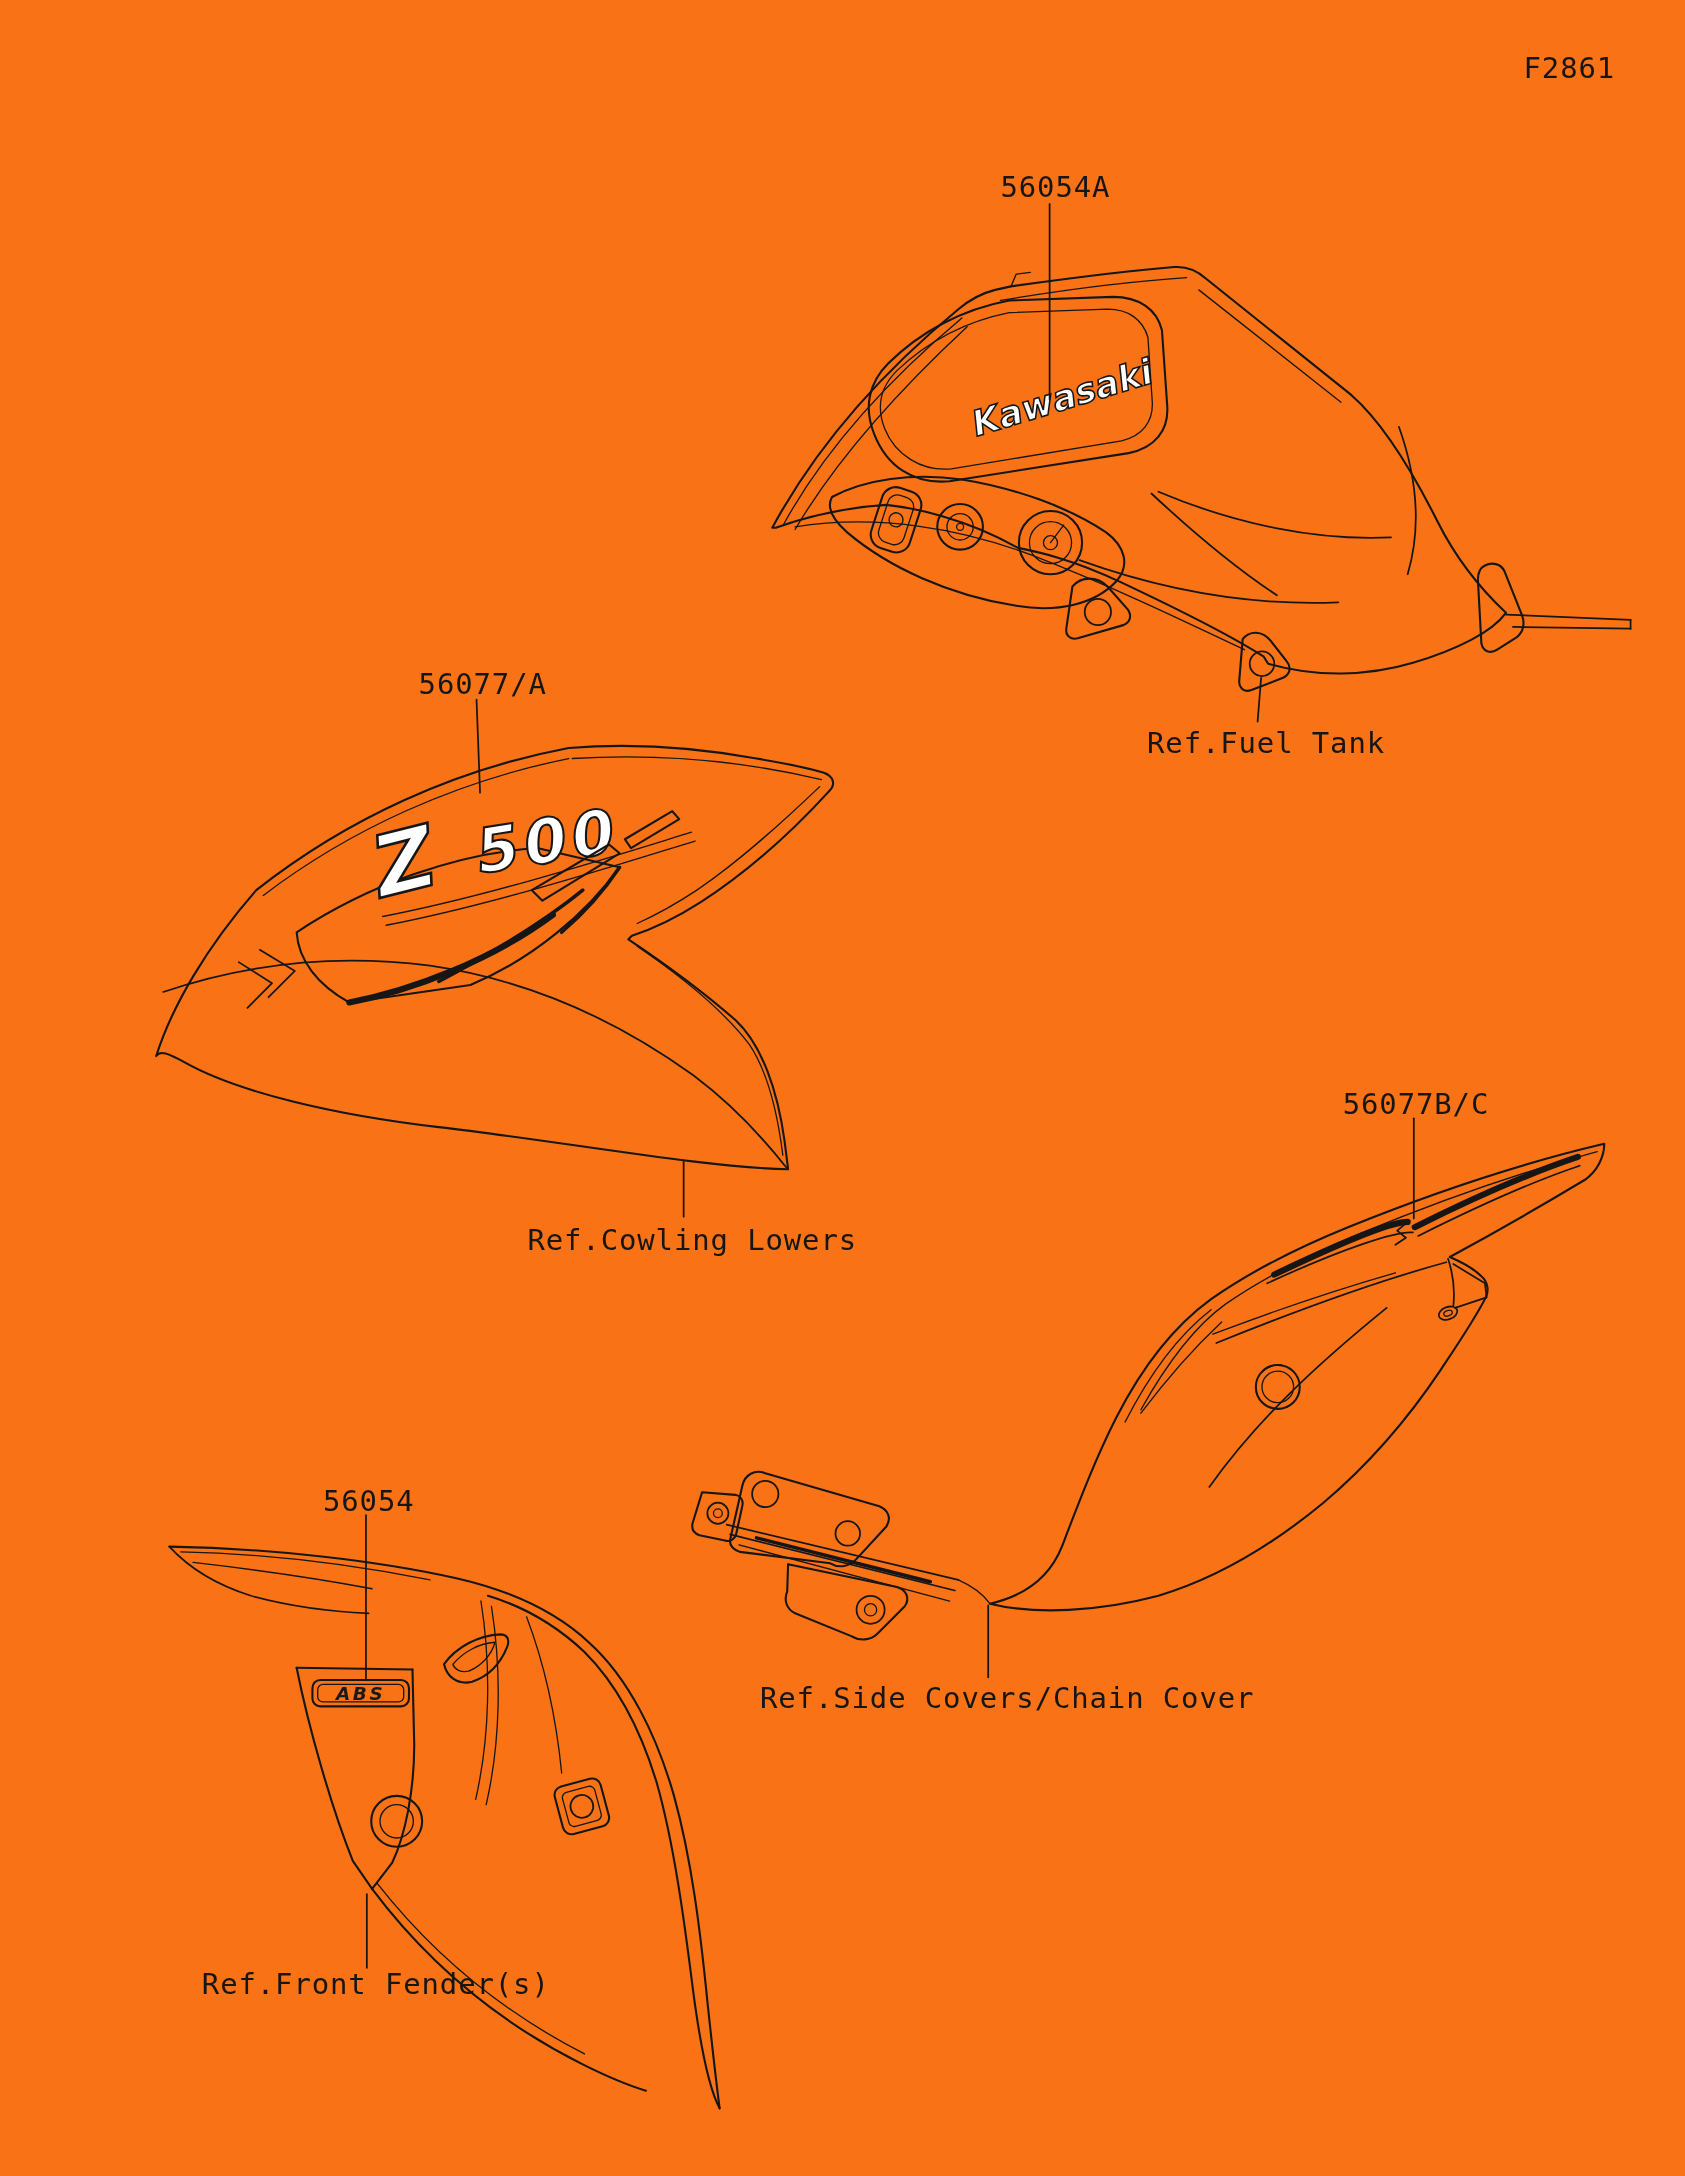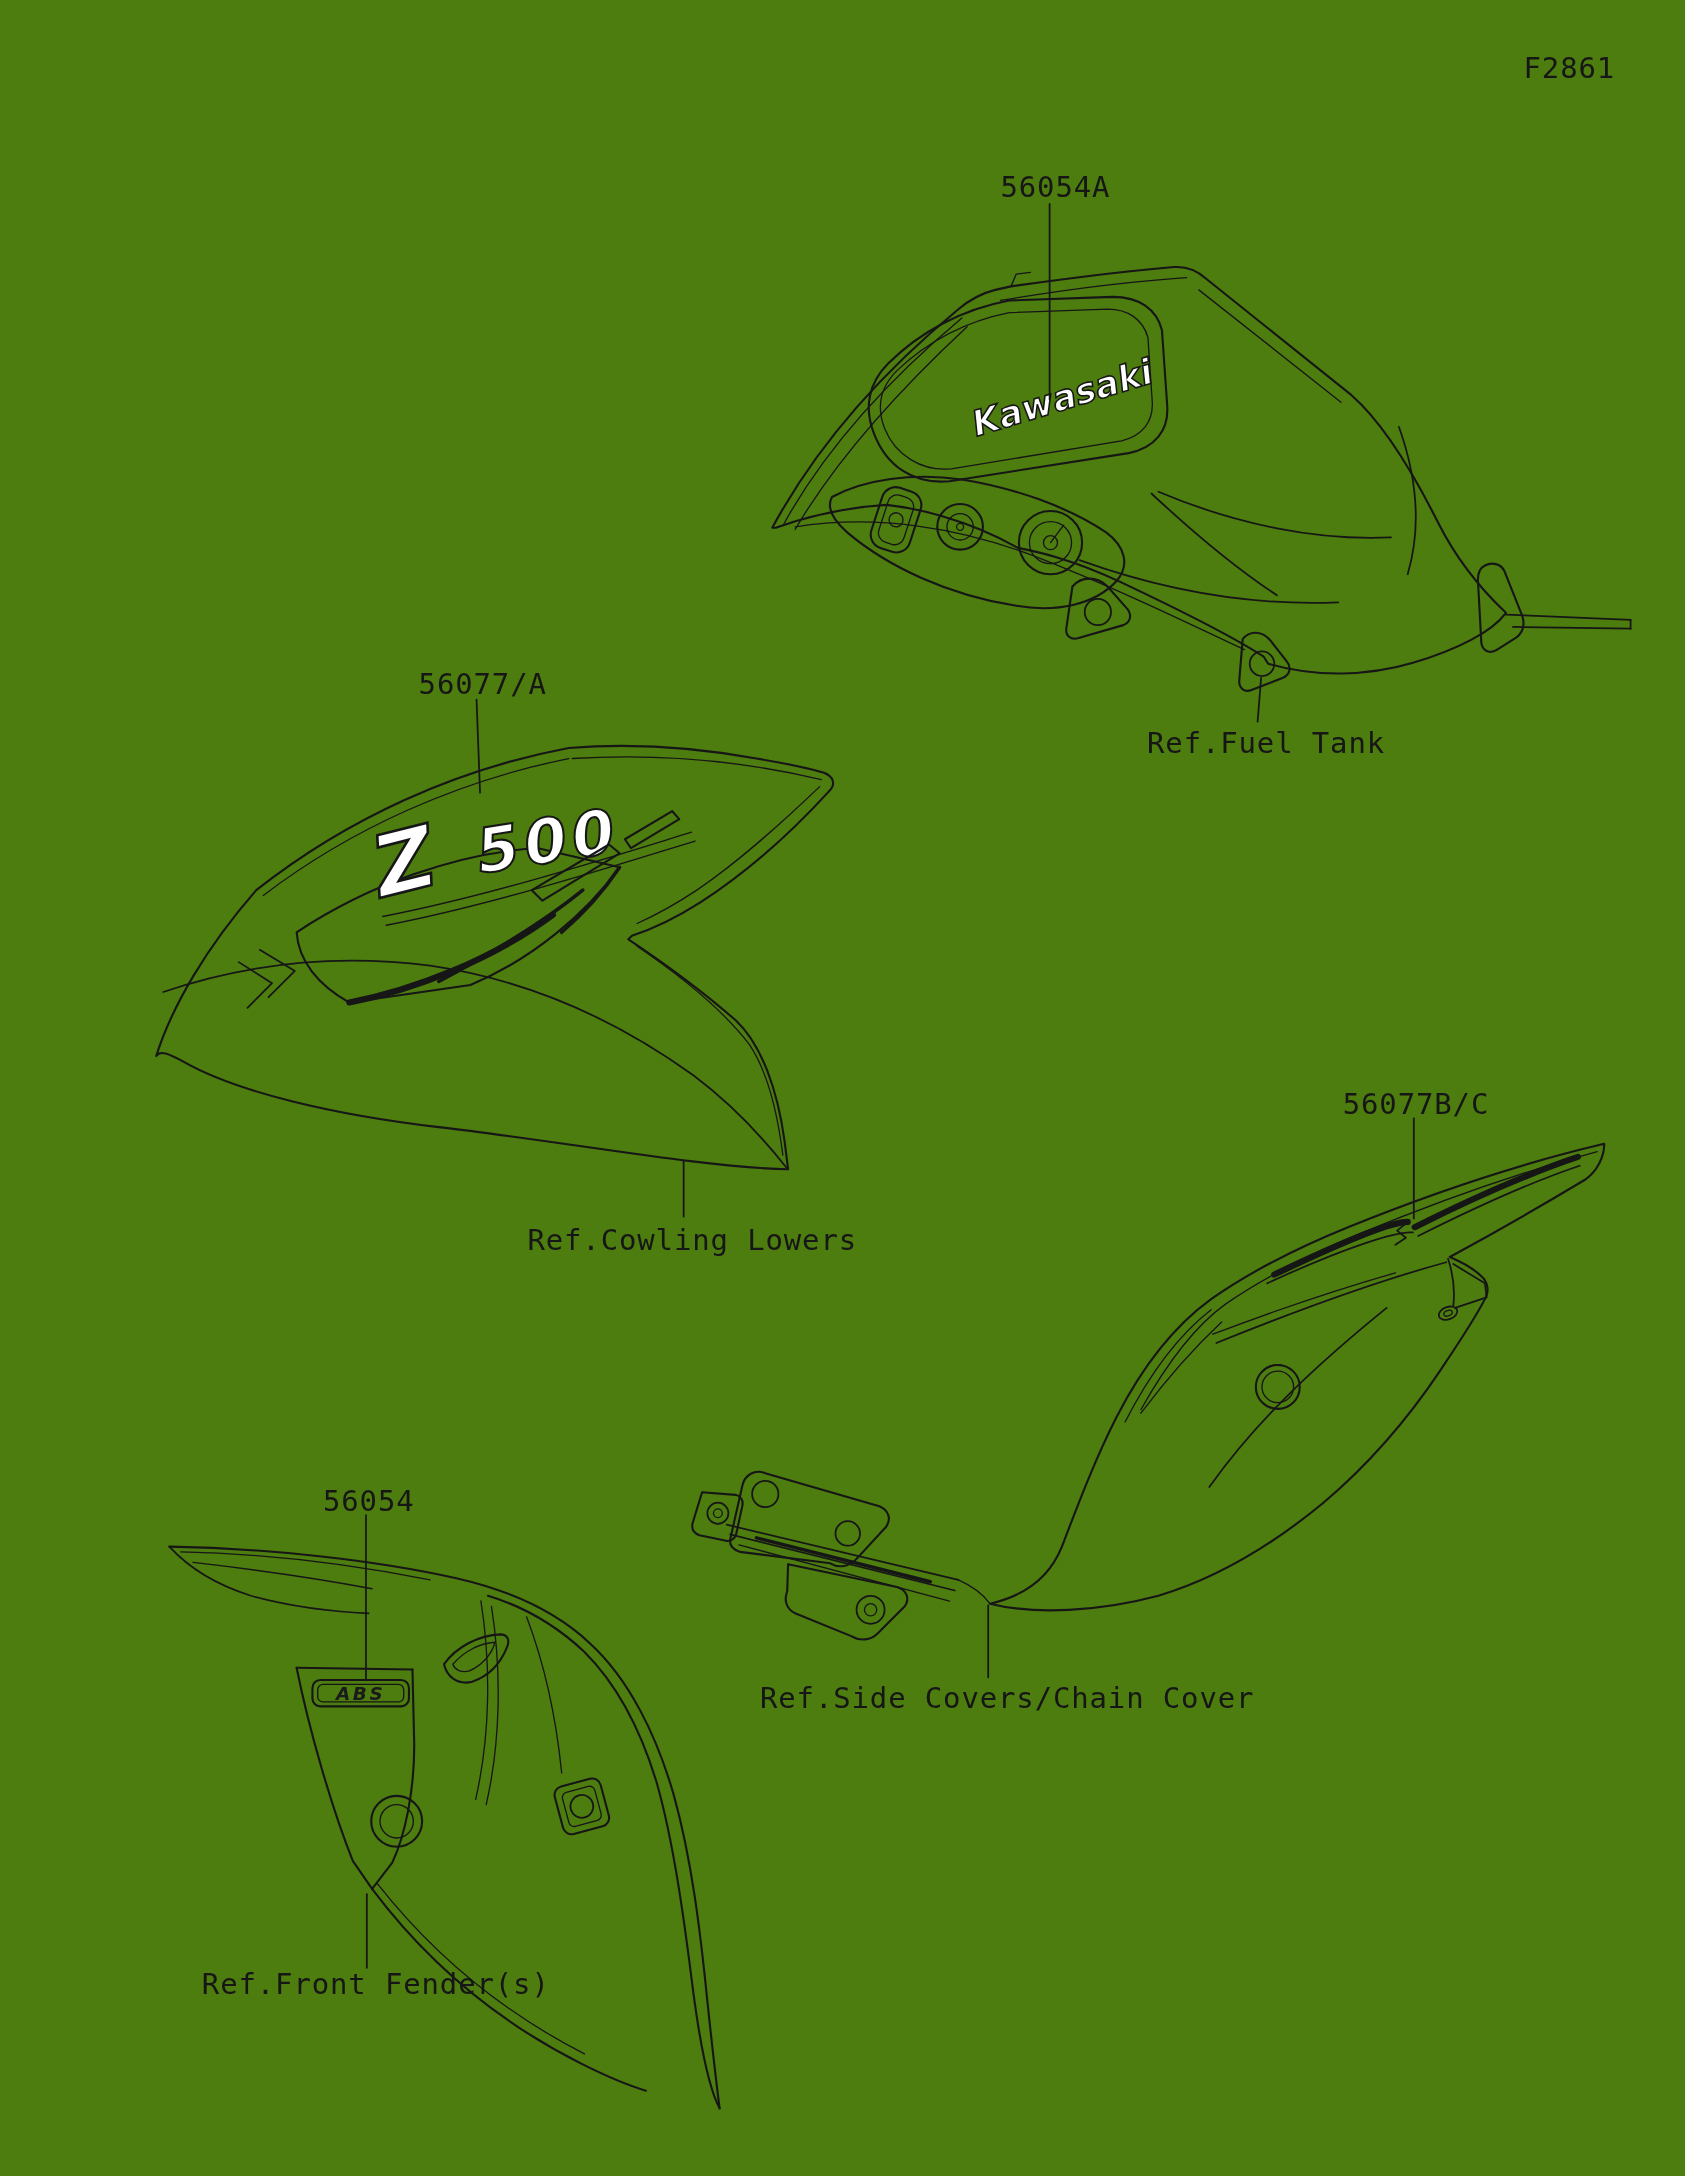--- a/index.html
+++ b/index.html
@@ -1,16 +1,16 @@
 <!DOCTYPE html>
 <html style="font-size:14px"><head>
 <meta charset="utf-8">
 <style>
   html,body{margin:0;padding:0;background:#ffffff;}
-  #page{position:relative;width:1685px;height:2177px;background:#4d7c0f;overflow:hidden;}
+  #page{position:relative;width:1685px;height:2177px;background:#f97316;overflow:hidden;}
   svg{display:block;}
   
   .ln, path, line, circle, ellipse, rect, polyline{
     fill:none;stroke:#161616;stroke-width:2.4;
     stroke-linecap:round;stroke-linejoin:round;
   }
   .thin{stroke-width:1.5;}
   .mid{stroke-width:2;}
   .thick{stroke-width:7;}
   .semithick{stroke-width:4;}

